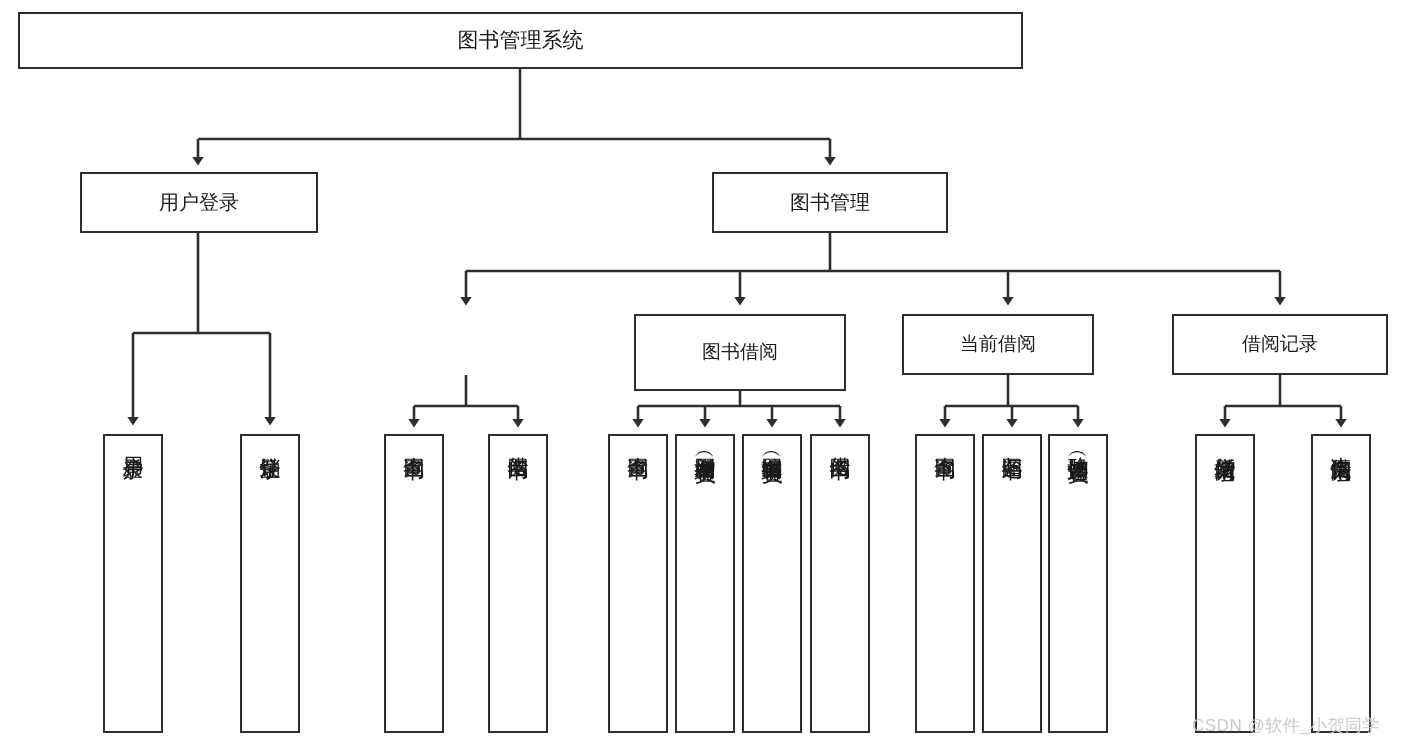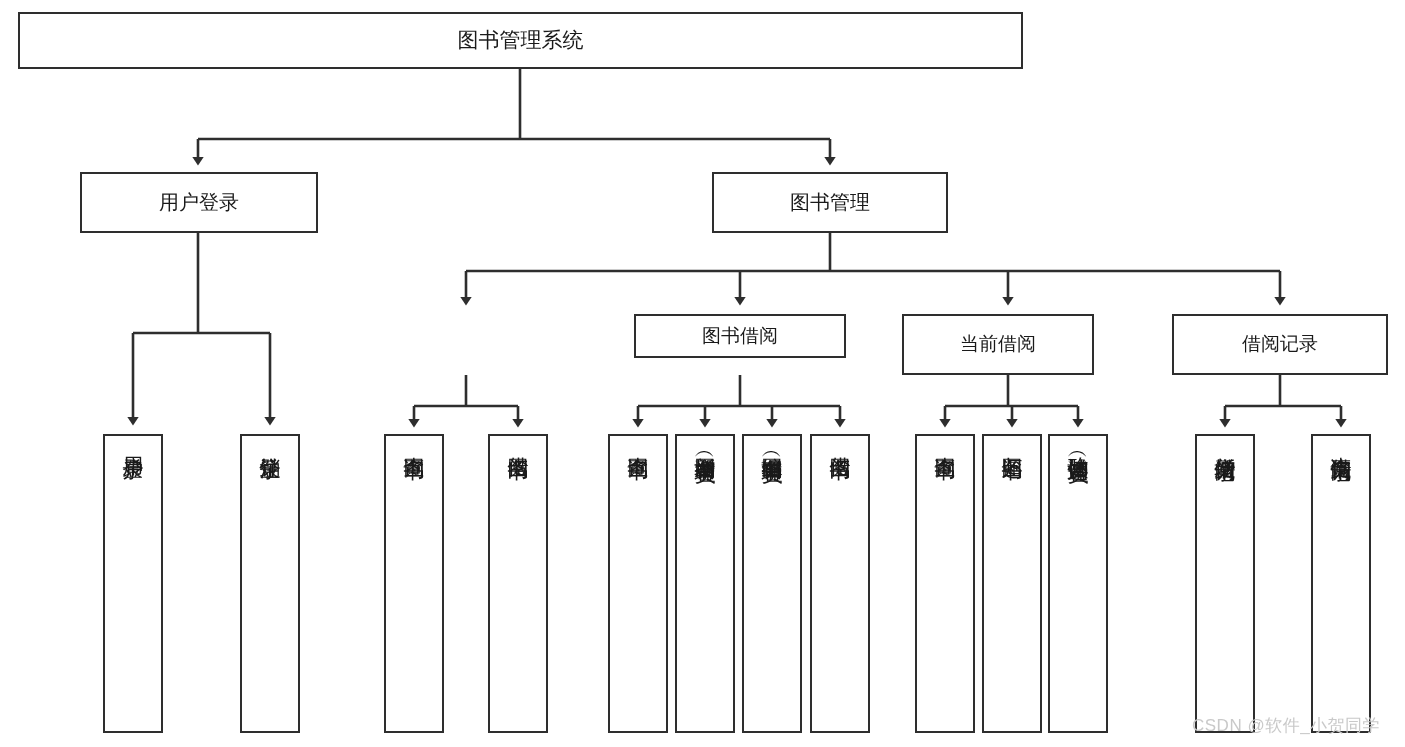--- a/index.html
+++ b/index.html
@@ -124,21 +124,21 @@
     <span class="label">图书管理系统</span>
   </div>
 
   <div class="node node-l1" style="left:80px; top:172px; width:238px; height:61px;">
     <span class="label">用户登录</span>
   </div>
   <div class="node node-l1" style="left:712px; top:172px; width:236px; height:61px;">
     <span class="label">图书管理</span>
   </div>
 
-  <div class="node node-l2" style="left:634px; top:314px; width:212px; height:44px;">
+  <div class="node node-l2" style="left:634px; top:314px; width:212px; height:77px;">
     <span class="label">图书借阅</span>
   </div>
   <div class="node node-l2" style="left:902px; top:314px; width:192px; height:61px;">
     <span class="label">当前借阅</span>
   </div>
   <div class="node node-l2" style="left:1172px; top:314px; width:216px; height:61px;">
     <span class="label">借阅记录</span>
   </div>
 
   <div class="node node-leaf" style="left:103px; top:434px; width:60px; height:299px;">

